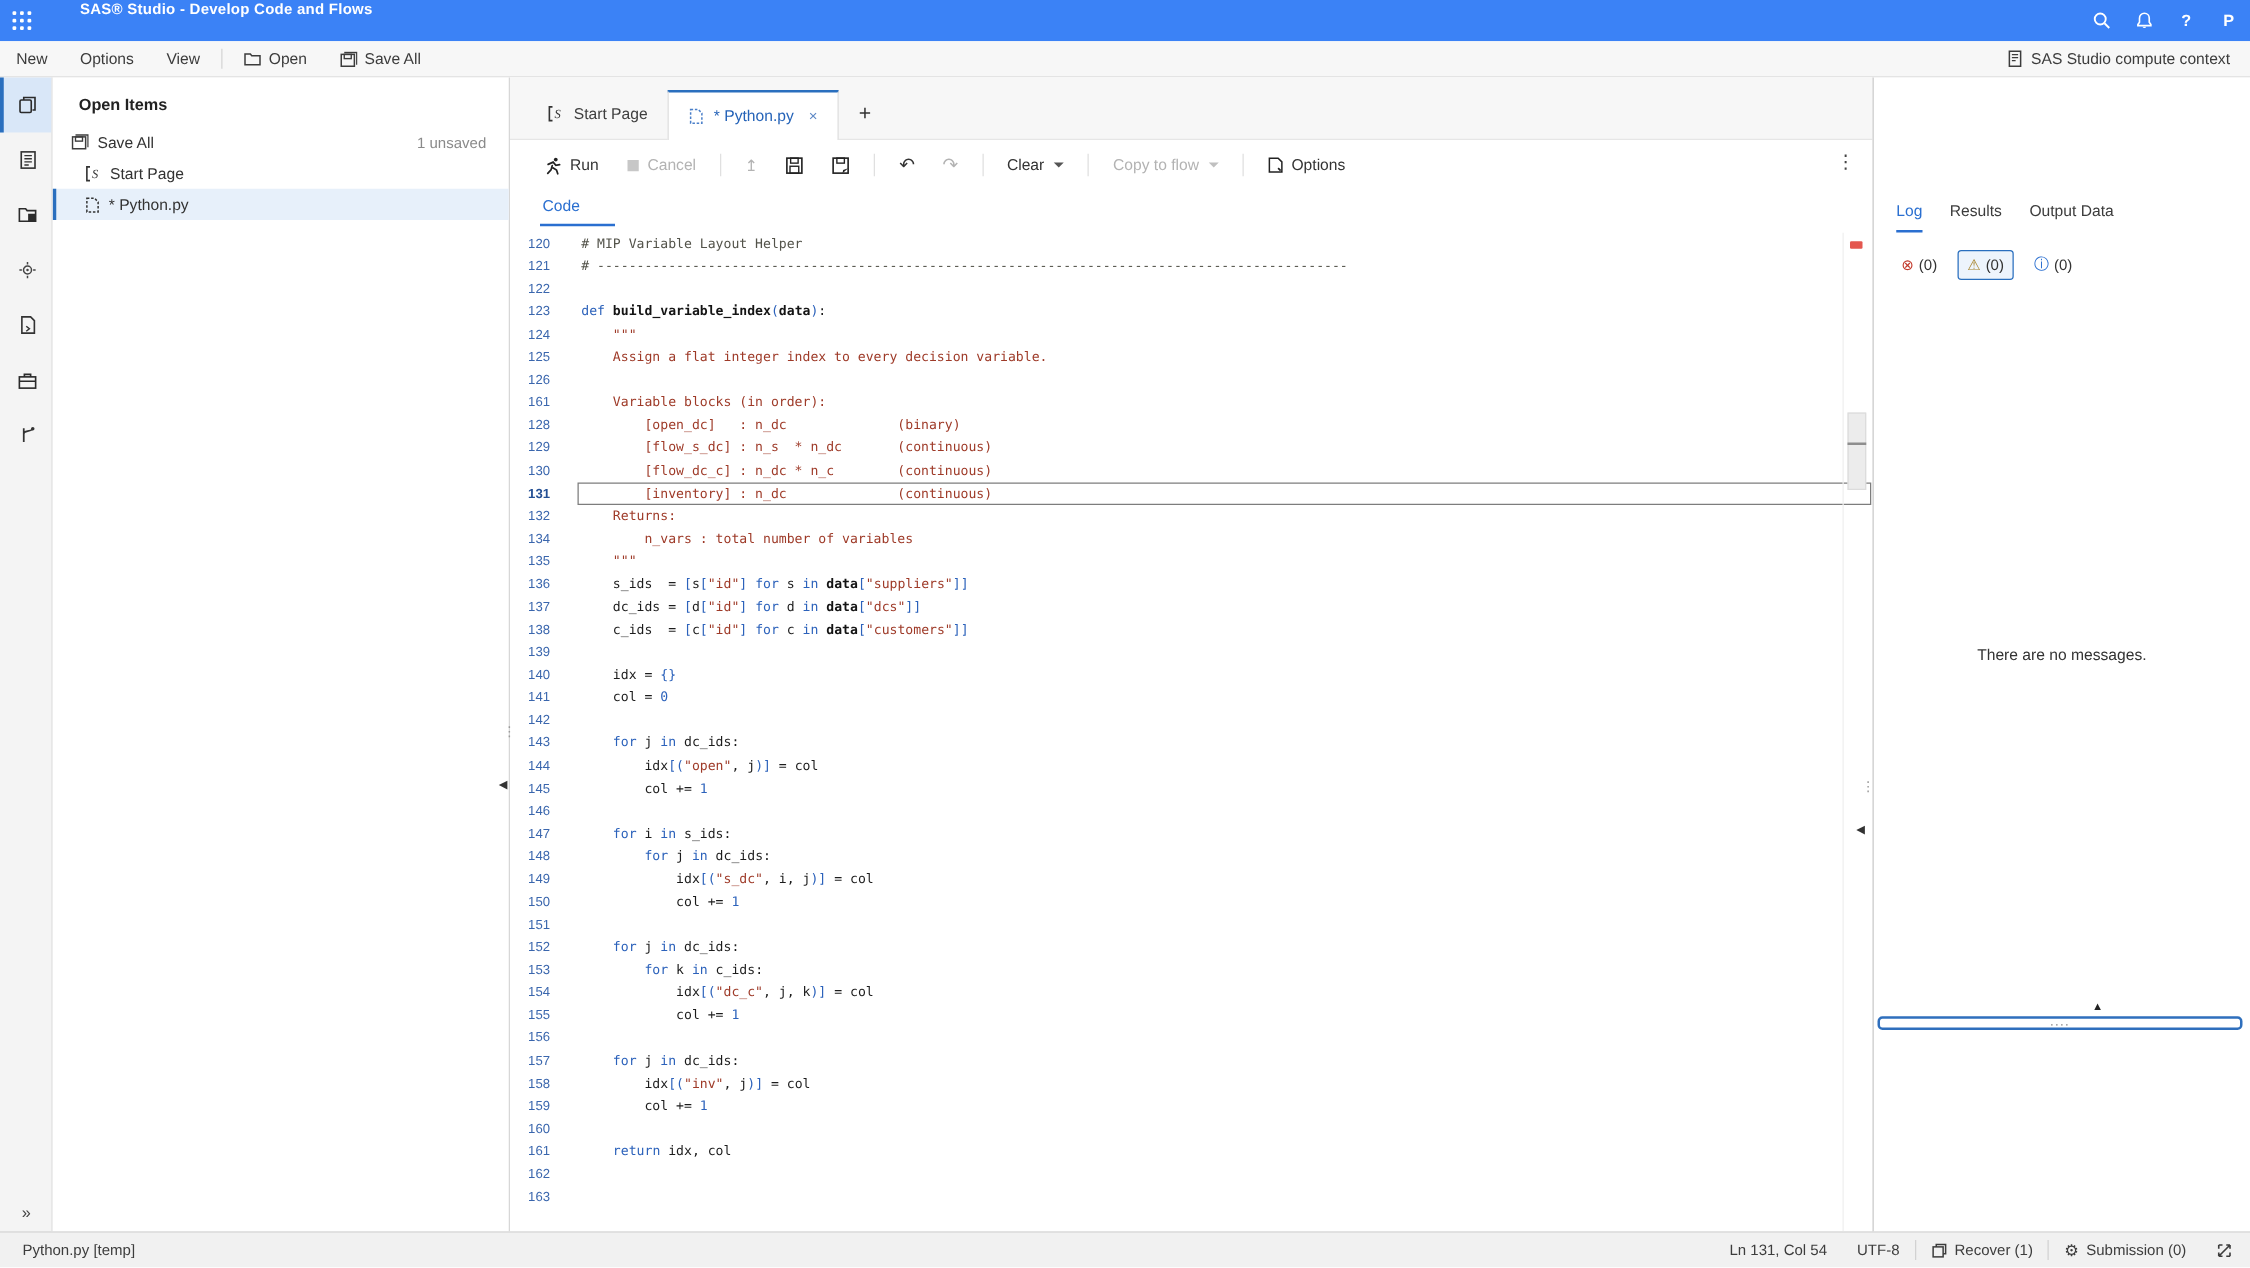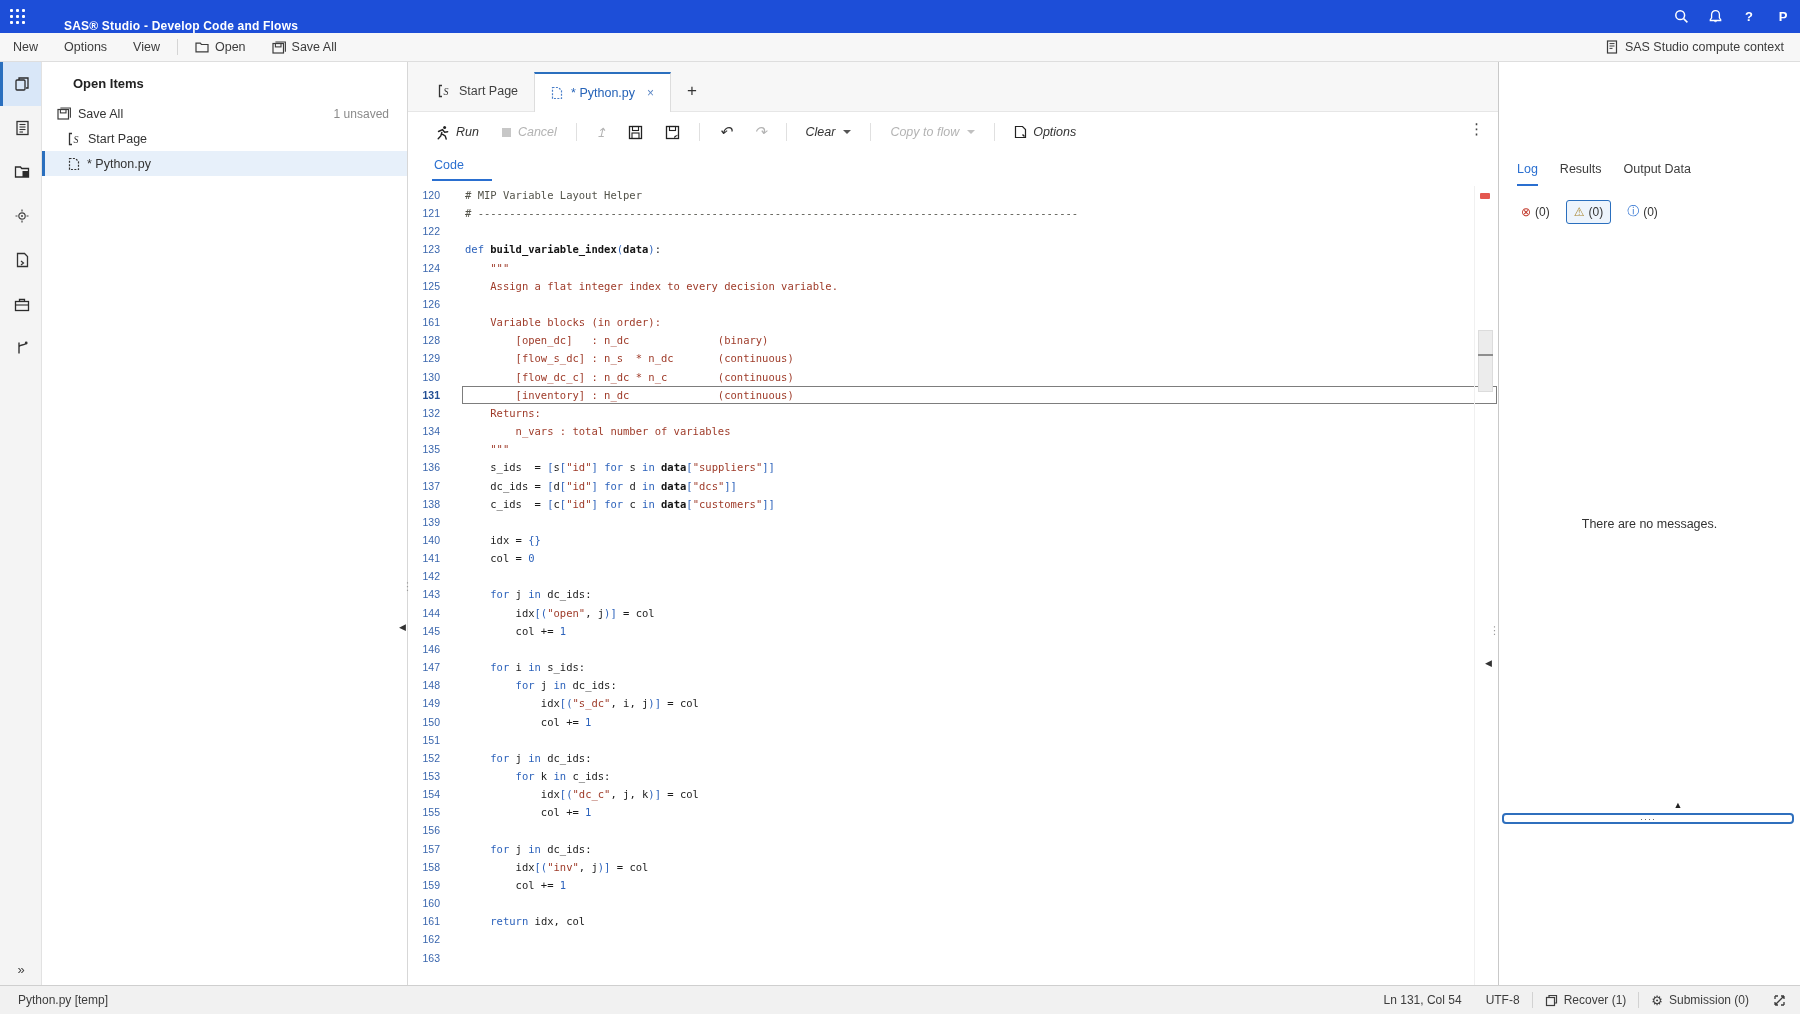--- a/index.html
+++ b/index.html
@@ -1,21 +1,21 @@
 <!DOCTYPE html>
 <html><head>
 <meta charset="utf-8">
 <style>
   * { margin:0; padding:0; box-sizing:border-box; }
   html,body { width:1800px; height:1014px; overflow:hidden; background:#fff;
               font-family:"Liberation Sans", sans-serif; }
   .page { width:1800px; height:1014px; display:flex; flex-direction:column; }
 
   
-  .appbar { height:33px; background:#1d4ed8; color:#fff; display:flex; align-items:flex-end; flex:0 0 33px; }
+  .appbar { height:33px; background:#3b82f6; color:#fff; display:flex; align-items:flex-start; flex:0 0 33px; }
   .appbar .grid-btn { width:36px; height:33px; display:flex; align-items:center; justify-content:center; cursor:pointer; }
   .dotgrid { display:grid; grid-template-columns:repeat(3,4px); grid-template-rows:repeat(3,4px); gap:2px; }
   .dotgrid i { width:3px; height:3px; background:#fff; border-radius:1px; }
   .appbar .title { font-size:12px; font-weight:bold; margin-left:28px; letter-spacing:.2px; }
   .appbar .spacer { flex:1; }
   .appbar .abtn { width:34px; height:33px; display:flex; align-items:center; justify-content:center; font-size:13px; cursor:pointer; color:#fff; }
   .appbar svg { display:block; }
 
   
   .menubar { height:29px; background:#f7f7f7; border-bottom:1px solid #dedede; display:flex; align-items:center; font-size:12.5px; color:#3c3c3c; flex:0 0 29px; }
@@ -27,42 +27,42 @@
   .main { flex:1; display:flex; position:relative; min-height:0; }
 
   
   .rail { width:42px; background:#f4f4f4; border-right:1px solid #e2e2e2; display:flex; flex-direction:column; align-items:stretch; position:relative; }
   .rail .ritem { height:44px; display:flex; align-items:center; justify-content:center; cursor:pointer; border-left:3px solid transparent; }
   .rail .ritem.active { background:#d9e7f8; border-left-color:#2a6fbe; }
   .rail .expand { position:absolute; bottom:8px; left:0; width:42px; text-align:center; font-size:13px; color:#444; cursor:pointer; }
 
   
   .sidepanel { width:366px; background:#fff; border-right:1px solid #d7d7d7; font-size:12.5px; color:#333; }
-  .sidepanel .ptitle { font-weight:bold; font-size:13px; padding:14px 0 10px 31px; color:#222; }
+  .sidepanel .ptitle { font-weight:bold; font-size:13px; padding:14px 0 10px 21px; color:#222; }
   .srow { height:25px; display:flex; align-items:center; gap:7px; cursor:pointer; border-left:3px solid transparent; padding-right:18px; }
   .srow .rlabel { white-space:nowrap; }
   .srow.lvl0 { padding-left:12px; }
   .srow.lvl1 { padding-left:23px; }
   .srow.selected { background:#e7f0fa; border-left-color:#2a6fbe; }
   .srow .badge { margin-left:auto; color:#8a8a8a; font-size:12px; }
 
   
   .split-dots { position:absolute; font-size:11px; color:#9a9a9a; letter-spacing:0; line-height:4px; cursor:col-resize; }
   .split-arrow { position:absolute; font-size:9px; color:#333; cursor:pointer; }
 
   
   .editorcol { flex:1; display:flex; flex-direction:column; min-width:0; background:#fff; }
   .tabbar { height:50px; background:#f7f7f7; display:flex; align-items:flex-end; padding-left:14px; border-bottom:1px solid #e6e6e6; }
   .tab { height:40px; display:flex; align-items:center; gap:8px; padding:0 16px; font-size:12.5px; color:#3f3f3f; cursor:pointer; }
   .tab.active { background:#fff; border-top:2px solid #2a6fbe; border-left:1px solid #ddd; border-right:1px solid #ddd; margin-bottom:-1px; color:#2563b8; }
   .tab .close { color:#5c87c5; font-size:12px; margin-left:4px; cursor:pointer; }
   .newtab { height:40px; display:flex; align-items:center; padding:0 16px; font-size:17px; color:#333; cursor:pointer; }
 
   .toolbar { height:40px; display:flex; align-items:center; padding-left:18px; gap:4px; font-size:12.5px; color:#333; background:#fff; position:relative; }
-  .tbtn { display:flex; align-items:center; gap:6px; padding:5px 9px; border-radius:2px; cursor:pointer; white-space:nowrap;font-style:italic; }
+  .tbtn { display:flex; align-items:center; gap:6px; padding:5px 9px; border-radius:2px; cursor:pointer; white-space:nowrap; }
   .tbtn.disabled { color:#b3b3b3; cursor:default; }
   .tsep { width:1px; height:18px; background:#e0e0e0; margin:0 6px; }
   .caret { width:0; height:0; border-left:4px solid transparent; border-right:4px solid transparent; border-top:4px solid #555; margin-left:2px; }
   .tbtn.disabled .caret { border-top-color:#c0c0c0; }
   .kebab { position:absolute; right:14px; top:8px; font-size:15px; color:#444; cursor:pointer; }
 
   .codetabstrip { height:34px; display:flex; align-items:center; padding-left:24px; background:#fff; }
   .codetab { color:#2a6fd0; font-size:12.5px; padding-bottom:7px; border-bottom:2px solid #2a6fd0; padding-left:2px; padding-right:28px; cursor:pointer; }
 
   .editor { flex:1; position:relative; overflow:hidden; font-family:"DejaVu Sans Mono", monospace; }

